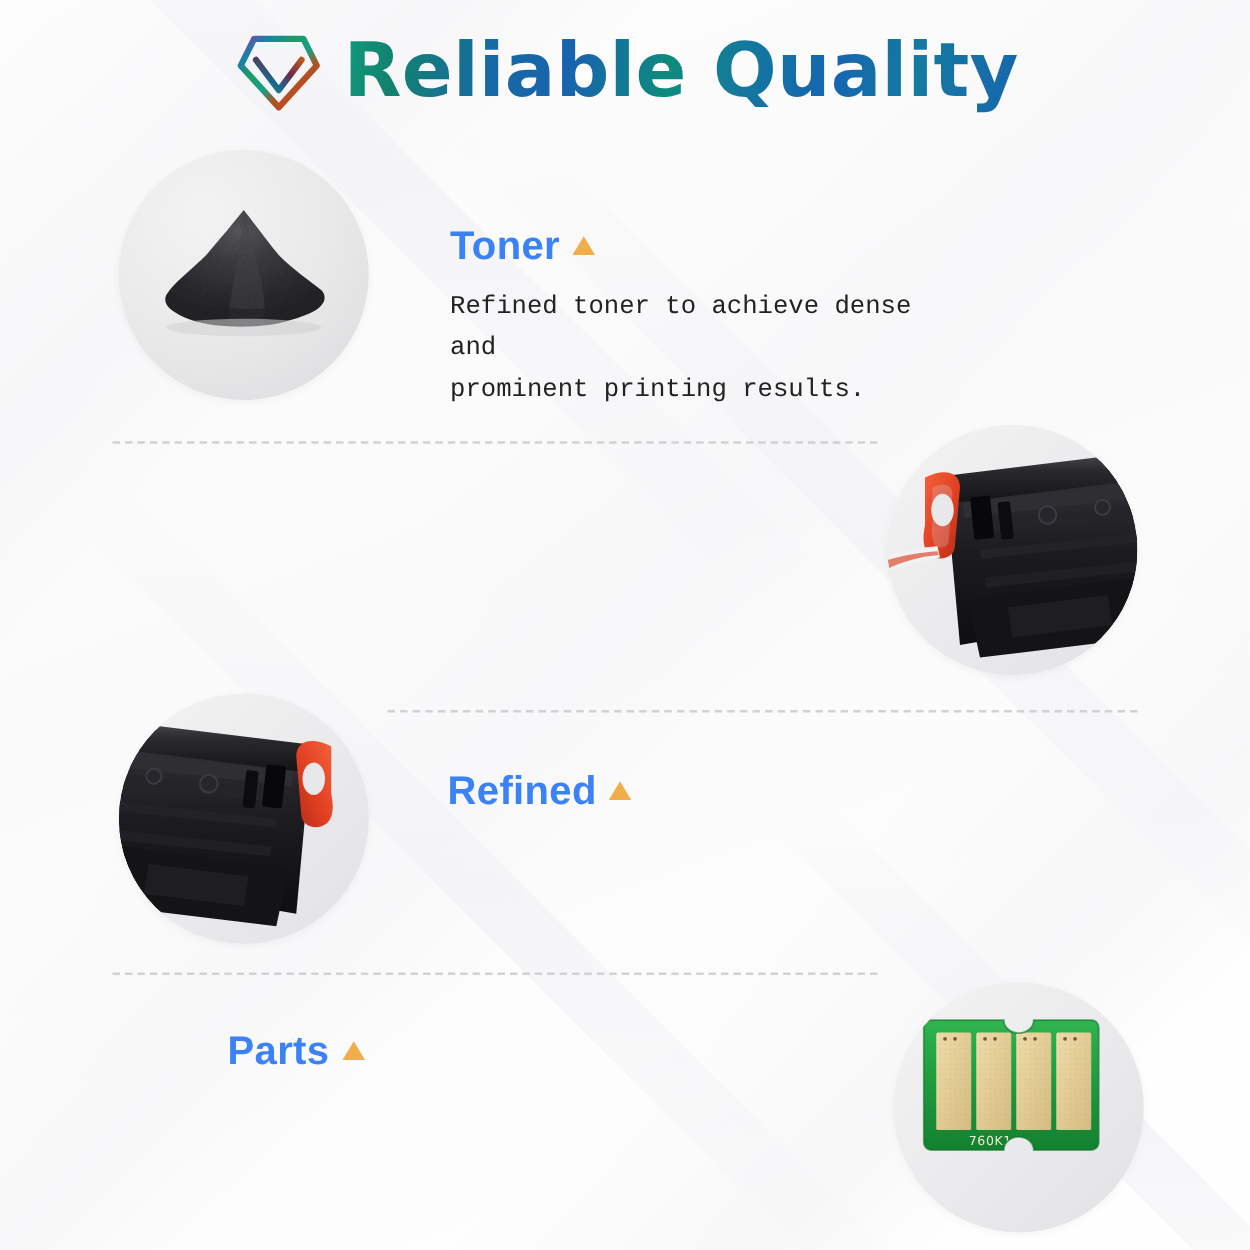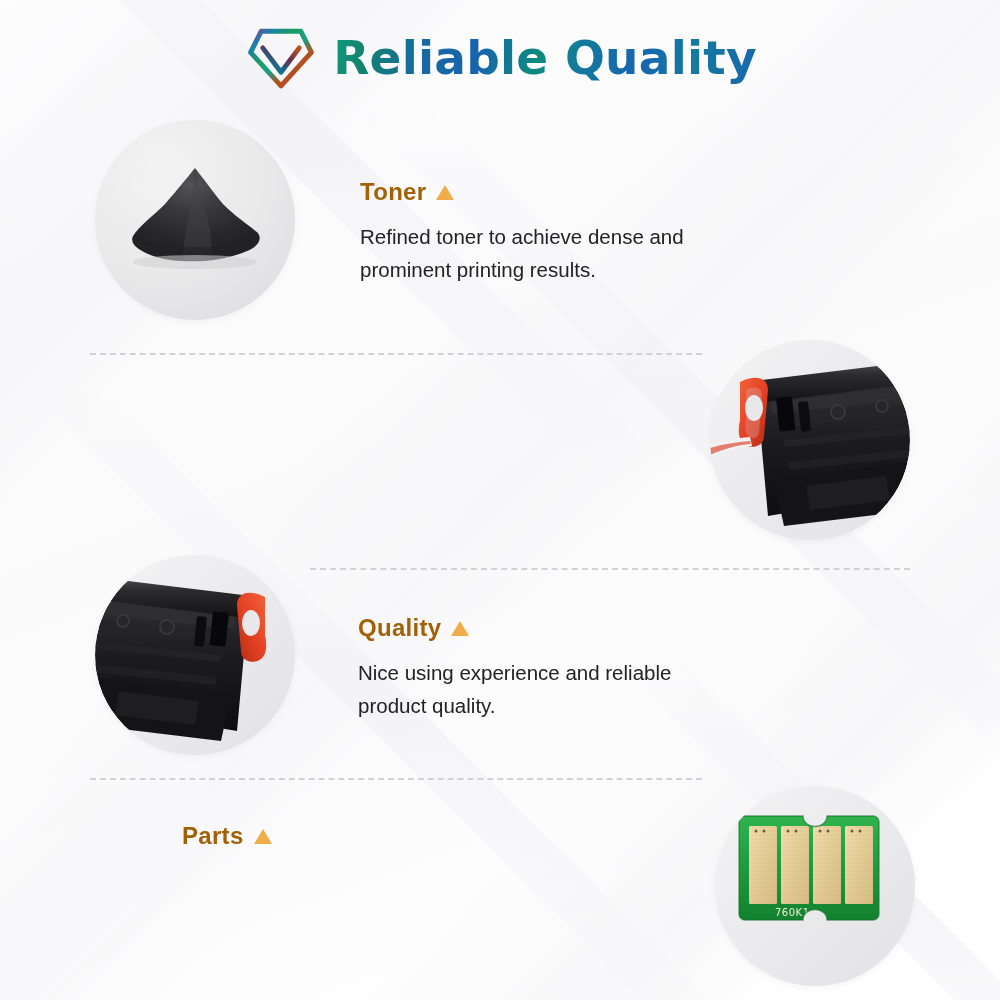--- a/index.html
+++ b/index.html
@@ -29,21 +29,21 @@
     pointer-events:none;
   }
 
   
   .header{
     position:absolute; left:0; top:14px; width:1000px; height:86px;
     display:flex; align-items:center; justify-content:center; gap:14px;
   }
   .logo-mark{ width:76px; height:76px; display:block; }
   .brand-title{
-    font-size:47px;
+    font-size:60px;
     font-weight:600;
     letter-spacing:.2px;
     background:linear-gradient(100deg,#0f9b7e 0%,#12826f 8%,#1769a3 22%,#1863ae 34%,#0e8a7d 48%,#147a9c 58%,#1565b0 72%,#157aa0 84%,#1766ad 100%);
     -webkit-background-clip:text; background-clip:text;
     -webkit-text-fill-color:transparent; color:transparent;
     font-family:"DejaVu Sans", sans-serif;
   }
 
   
   .feature{ position:absolute; }
@@ -52,35 +52,35 @@
     width:200px; height:200px; border-radius:50%;
     background:radial-gradient(circle at 34% 26%, #f2f2f3 0%, #e9e9ea 58%, #e2e2e4 100%);
     overflow:hidden;
     box-shadow:0 2px 7px rgba(0,0,0,.045);
   }
   .photo-circle svg{ display:block; width:100%; height:100%; }
 
   .text-block{ position:absolute; }
   .feat-head{
     display:flex; align-items:center; gap:10px;
-    font-size:24px; font-weight:bold; color:#a16207;
+    font-size:32px; font-weight:bold; color:#3b82f6;
     font-family:"Liberation Sans", sans-serif;
     letter-spacing:.3px;
     margin-bottom:14px;
   }
   .tri{
     width:0;height:0;
     border-left:9px solid transparent;
     border-right:9px solid transparent;
     border-bottom:15px solid #f2ad4b;
     display:inline-block;
   }
   .feat-body{
     font-size:20.5px; color:#222; line-height:1.63;
-    font-family:Liberation Sans, sans-serif;
+    font-family:Liberation Mono, monospace;
     white-space:pre-line;
   }
 
   
   .divider{
     position:absolute; height:0;
     border-top:2px dashed #d2d2d4;
   }
 </style>
 </head>
@@ -277,25 +277,23 @@
         <rect x="88" y="62" width="10" height="30" rx="2" fill="#0c0c0f" transform="rotate(-6 88 62)"></rect>
         <path d="M30 42 C46 34, 58 38, 58 50 L54 96 C54 106, 42 110, 34 104
                  C28 99, 28 90, 30 80 Z" fill="url(#redHandle)"></path>
         <ellipse cx="44" cy="68" rx="9" ry="13" fill="#e8e8ea"></ellipse>
       </g>
     </svg>
   </div>
 
   <div class="text-block" style="left:358px; top:614px; width:400px;">
     <div class="feat-head">
-      <span>Quality</span>
+      <span>Refined</span>
       <span class="tri"></span>
     </div>
-    <div class="feat-body">Nice using experience and reliable
-product quality.</div>
   </div>
 </div>
 
 <div class="divider" style="left:90px; top:778px; width:612px;"></div>
 
 <div class="feature">
 
   <div class="photo-circle" style="left:715px; top:786px;">
     <svg viewBox="0 0 200 200" aria-hidden="true">
       <defs>

